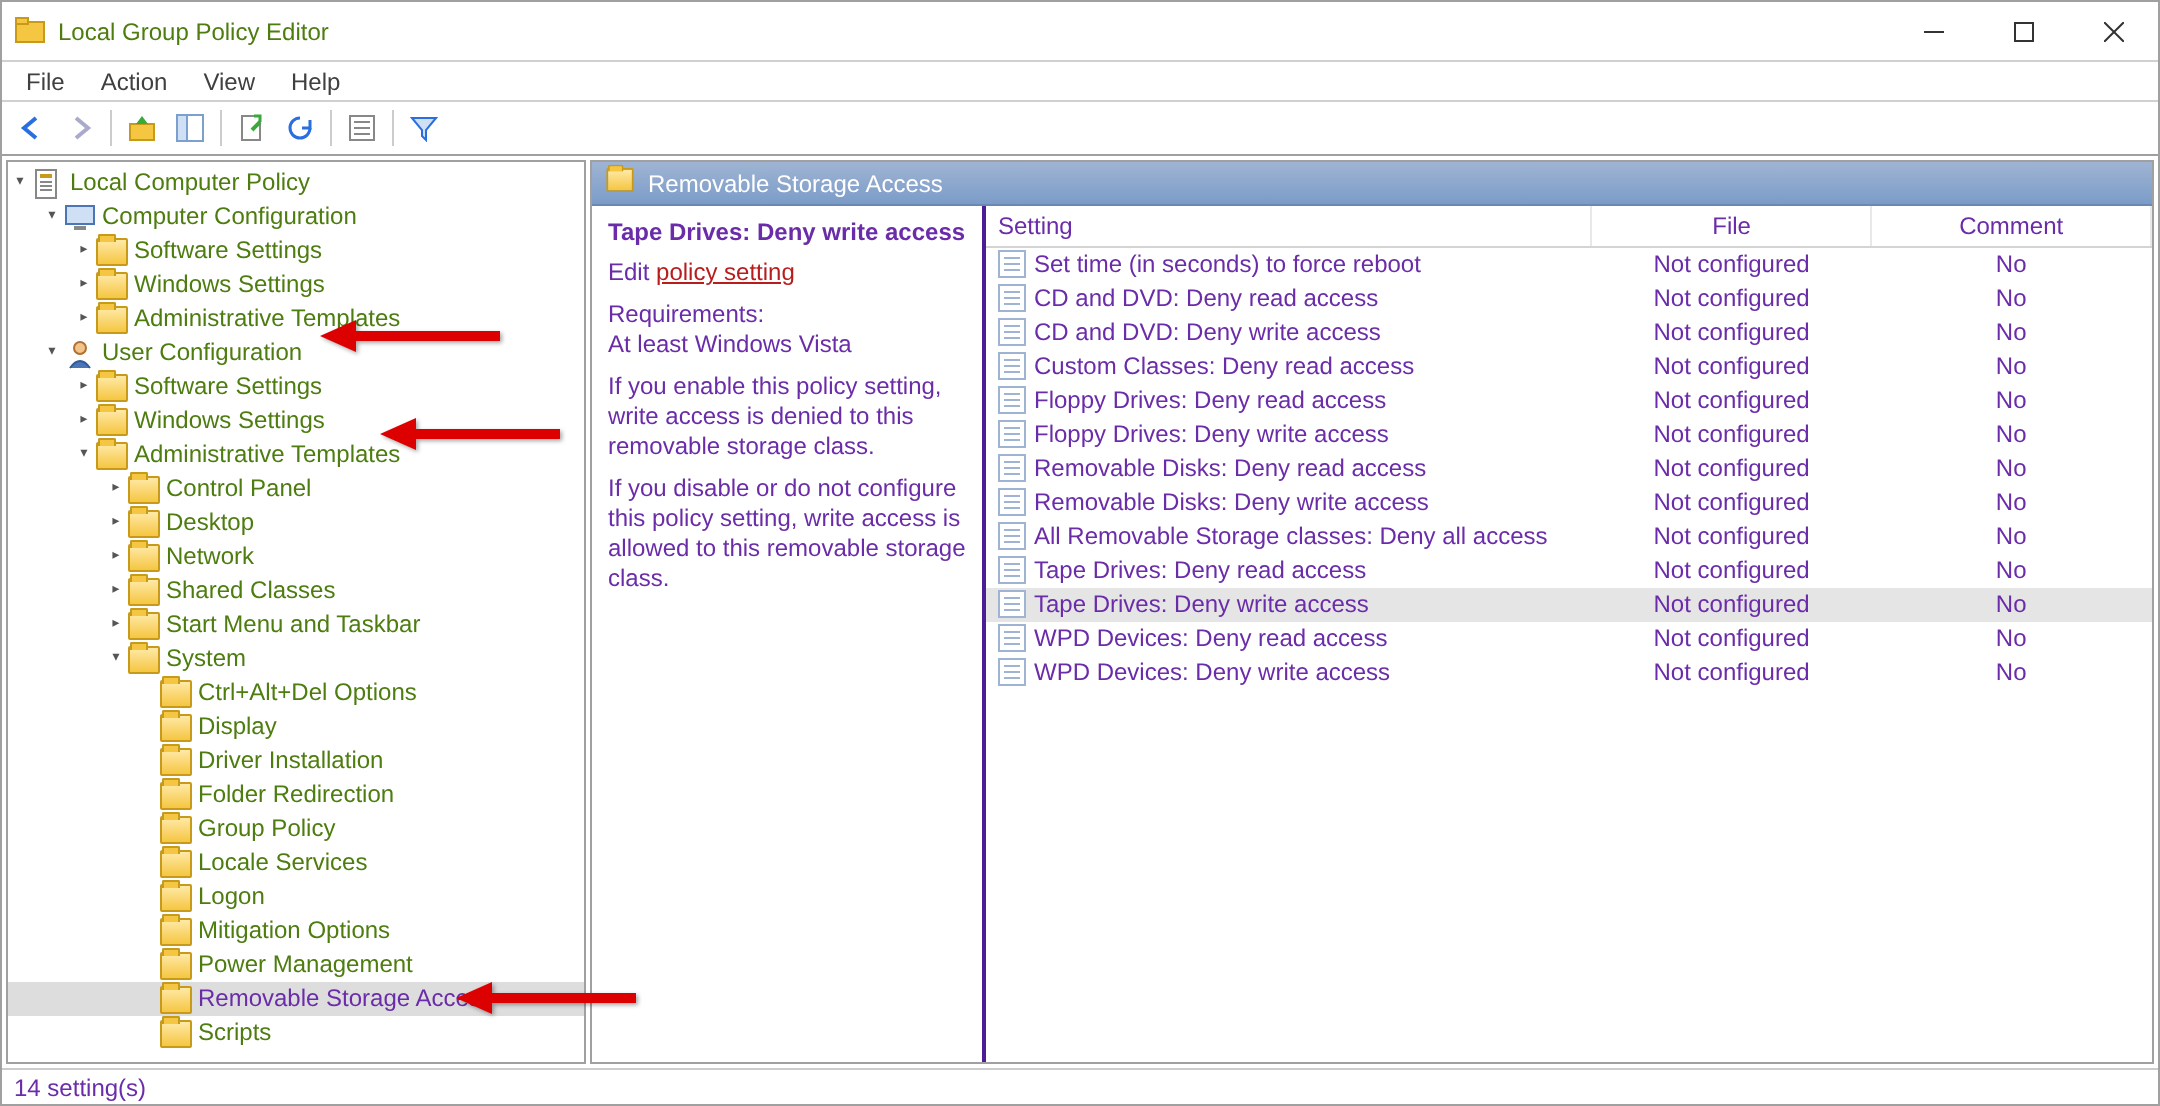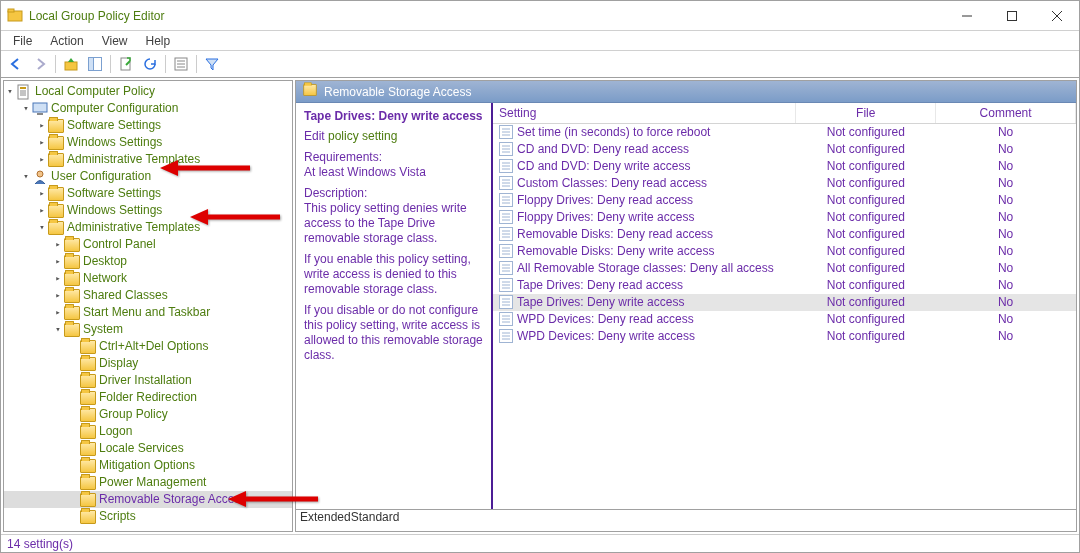--- a/index.html
+++ b/index.html
@@ -30,21 +30,21 @@
   .tree .row.selected { background: #ddd; }
   .tree .row.selected .label { color: #6B2CA9; }
   .ind1 { padding-left: 0px;} .ind2 { padding-left: 16px;} .ind3 { padding-left: 32px;} .ind4 { padding-left: 48px;} .ind5 { padding-left: 64px;}
   
   .contentpane { flex: 1; border: 1px solid #a0a0a0; margin: 2px 2px 2px 2px; display: flex; flex-direction: column; overflow: hidden;}
   .header { height: 22px; background: linear-gradient(#9fb4d3, #7b9cc8); color: #fff; display: flex; align-items: center; padding: 0 6px; gap: 6px; border-bottom:1px solid #6a88b4;}
   .header .hlabel { font-weight: normal; }
   .body { flex:1; display:flex; overflow:hidden;}
   .desc { width: 195px; padding: 6px 8px; color: #6B2CA9; font-size:12px;}
   .desc .dtitle { font-weight: bold; margin-bottom: 6px; }
-  .desc .link { color: #4d7c0f; cursor: pointer; }
+  .desc .link { color: #b91c1c; text-decoration: underline; cursor: pointer; }
   .desc p { margin: 6px 0; line-height: 1.25;}
   .listwrap { flex:1; overflow:auto; border-left:2px solid #4c1d95;}
   table.list { width: 100%; border-collapse: collapse; table-layout: fixed;}
   table.list th { text-align:left; font-weight: normal; color: #6B2CA9; height: 20px; padding: 0 6px; border-bottom:1px solid #d4d4d4; border-right:1px solid #e8e8e8; background:#fff; position:sticky; top:0;}
   table.list td { height: 17px; line-height:17px; padding: 0 6px; color:#6B2CA9; white-space:nowrap; overflow:hidden;}
   table.list tr.selected { background: #e5e5e5; }
   table.list td .rowicon { display:inline-block; width:14px; height:14px; vertical-align:-3px; margin-right:4px;}
   .tabs-bar { border-top:1px solid #a0a0a0; height:22px; display:flex; align-items:flex-start; padding-left:4px;}
   
   .status { height: 18px; border-top:1px solid #ccc; padding: 0 6px; display:flex; align-items:center; color:#6B2CA9;}
@@ -309,28 +309,28 @@
             <span class="ticon">
               <span class="folder"></span>
             </span>
             <span class="label">Group Policy</span>
           </div>
           <div class="row ind5">
             <span class="twisty">&nbsp;</span>
             <span class="ticon">
               <span class="folder"></span>
             </span>
+            <span class="label">Locale Services</span>
+          </div>
+          <div class="row ind5">
+            <span class="twisty">&nbsp;</span>
+            <span class="ticon">
+              <span class="folder"></span>
+            </span>
             <span class="label">Logon</span>
-          </div>
-          <div class="row ind5">
-            <span class="twisty">&nbsp;</span>
-            <span class="ticon">
-              <span class="folder"></span>
-            </span>
-            <span class="label">Locale Services</span>
           </div>
           <div class="row ind5">
             <span class="twisty">&nbsp;</span>
             <span class="ticon">
               <span class="folder"></span>
             </span>
             <span class="label">Mitigation Options</span>
           </div>
           <div class="row ind5">
             <span class="twisty">&nbsp;</span>
@@ -359,21 +359,20 @@
     <div class="contentpane">
       <div class="header">
         <span><span class="folder" style="transform:scale(0.85); display:inline-block;"></span></span>
         <span class="hlabel">Removable Storage Access</span>
       </div>
       <div class="body">
         <div class="desc">
           <div class="dtitle">Tape Drives: Deny write access</div>
           <p><span>Edit </span><span class="link">policy setting</span></p>
           <p><span>Requirements:</span><br><span>At least Windows Vista</span></p>
-          <p><span>Description:</span><br><span>This policy setting denies write access to the Tape Drive removable storage class.</span></p>
           <p>If you enable this policy setting, write access is denied to this removable storage class.</p>
           <p>If you disable or do not configure this policy setting, write access is allowed to this removable storage class.</p>
         </div>
         <div class="listwrap">
           <table class="list">
             <colgroup>
                 <col style="width:52%">
                 <col style="width:24%">
                 <col style="width:24%">
               </colgroup>
@@ -511,24 +510,20 @@
                         <line x1="3" y1="4" x2="11" y2="4" stroke="#9fb4d3"></line>
                         <line x1="3" y1="7" x2="11" y2="7" stroke="#9fb4d3"></line>
                         <line x1="3" y1="10" x2="11" y2="10" stroke="#9fb4d3"></line>
                       </svg></span>WPD Devices: Deny write access</td>
                   <td style="text-align:center">Not configured</td>
                   <td style="text-align:center">No</td>
                 </tr>
               </tbody>
           </table>
         </div>
-      </div>
-      <div class="tabs-bar">
-        <div class="tab active">Extended</div>
-        <div class="tab">Standard</div>
       </div>
     </div>
   </div>
 
   <div class="status">
     <span>14 setting(s)</span>
   </div>
 </div>
 
 <div class="arrow" style="left:160px; top:158px;">

